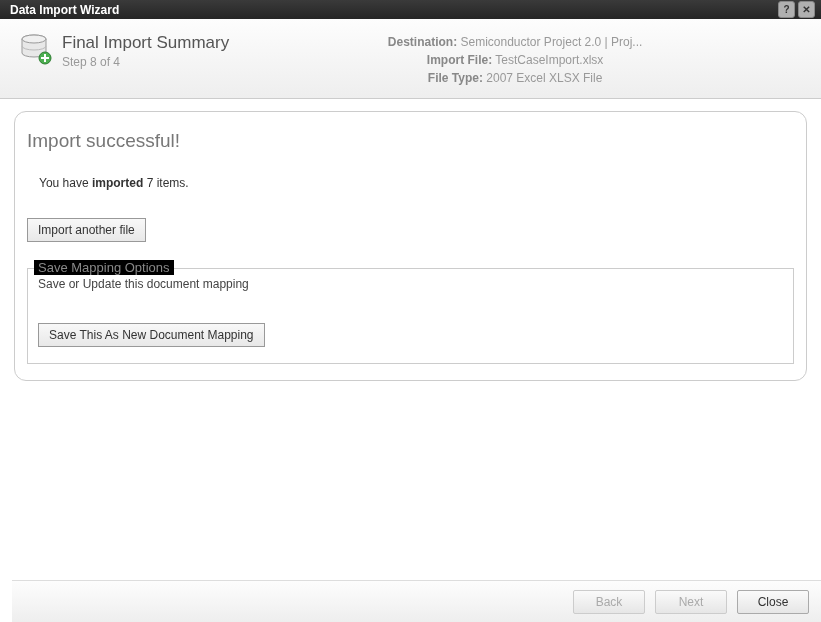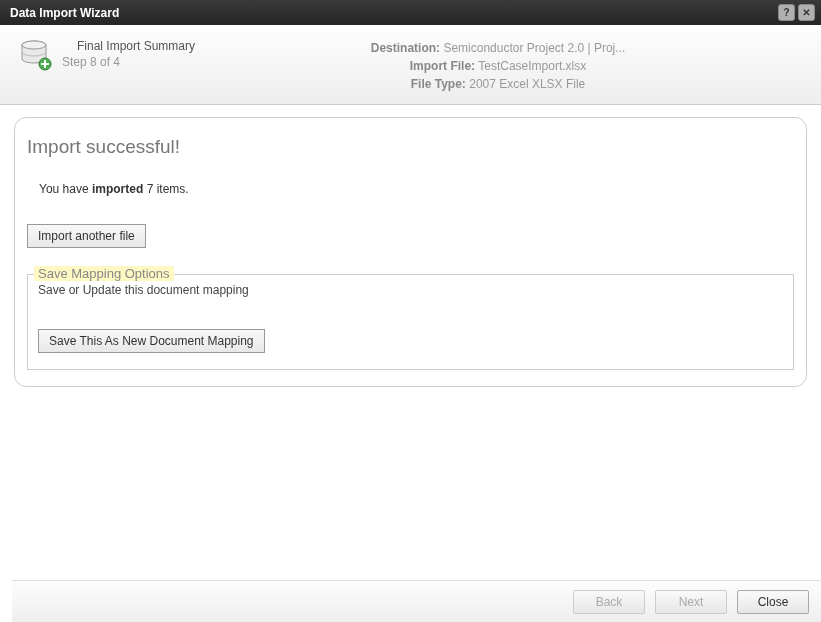--- a/index.html
+++ b/index.html
@@ -8,21 +8,21 @@
       font-size: 12px;
       background: #fff;
       width: 821px;
       height: 622px;
       overflow: hidden;
       position: relative;
     }
     .titlebar {
       background: linear-gradient(to bottom, #3a3a3a, #252525);
       color: #fff;
-      height: 25px;
+      height: 19px;
       display: flex;
       align-items: center;
       padding: 0 6px 0 10px;
       font-weight: bold;
       font-size: 12px;
     }
     .titlebar-spacer { flex: 1; }
     .titlebar-btn {
       width: 17px;
       height: 17px;
@@ -50,25 +50,24 @@
       align-items: flex-start;
       gap: 10px;
     }
     .header-icon {
       width: 32px;
       height: 32px;
       position: relative;
     }
     .header-titles { }
     .page-title {
-      font-size: 12px;
+      font-size: 17px;
       color: #555;
       font-weight: normal;
       margin-bottom: 2px;
-      margin-left: 15px;
     }
     .page-step {
       font-size: 12px;
       color: #999;
     }
     .header-right {
       flex: 1;
       text-align: center;
       color: #999;
       font-size: 12px;
@@ -113,21 +112,21 @@
     .fieldset {
       border: 1px solid #ccc;
       margin-top: 26px;
       padding: 8px 10px 16px 10px;
       position: relative;
     }
     .fieldset-legend {
       position: absolute;
       top: -9px;
       left: 6px;
-      background: #fef9c3;
+      background: #000000;
       padding: 0 4px;
       color: #888;
       font-size: 13px;
     }
     .fieldset-text {
       font-size: 12px;
       color: #444;
       margin-bottom: 32px;
     }
     .footer-bar {

